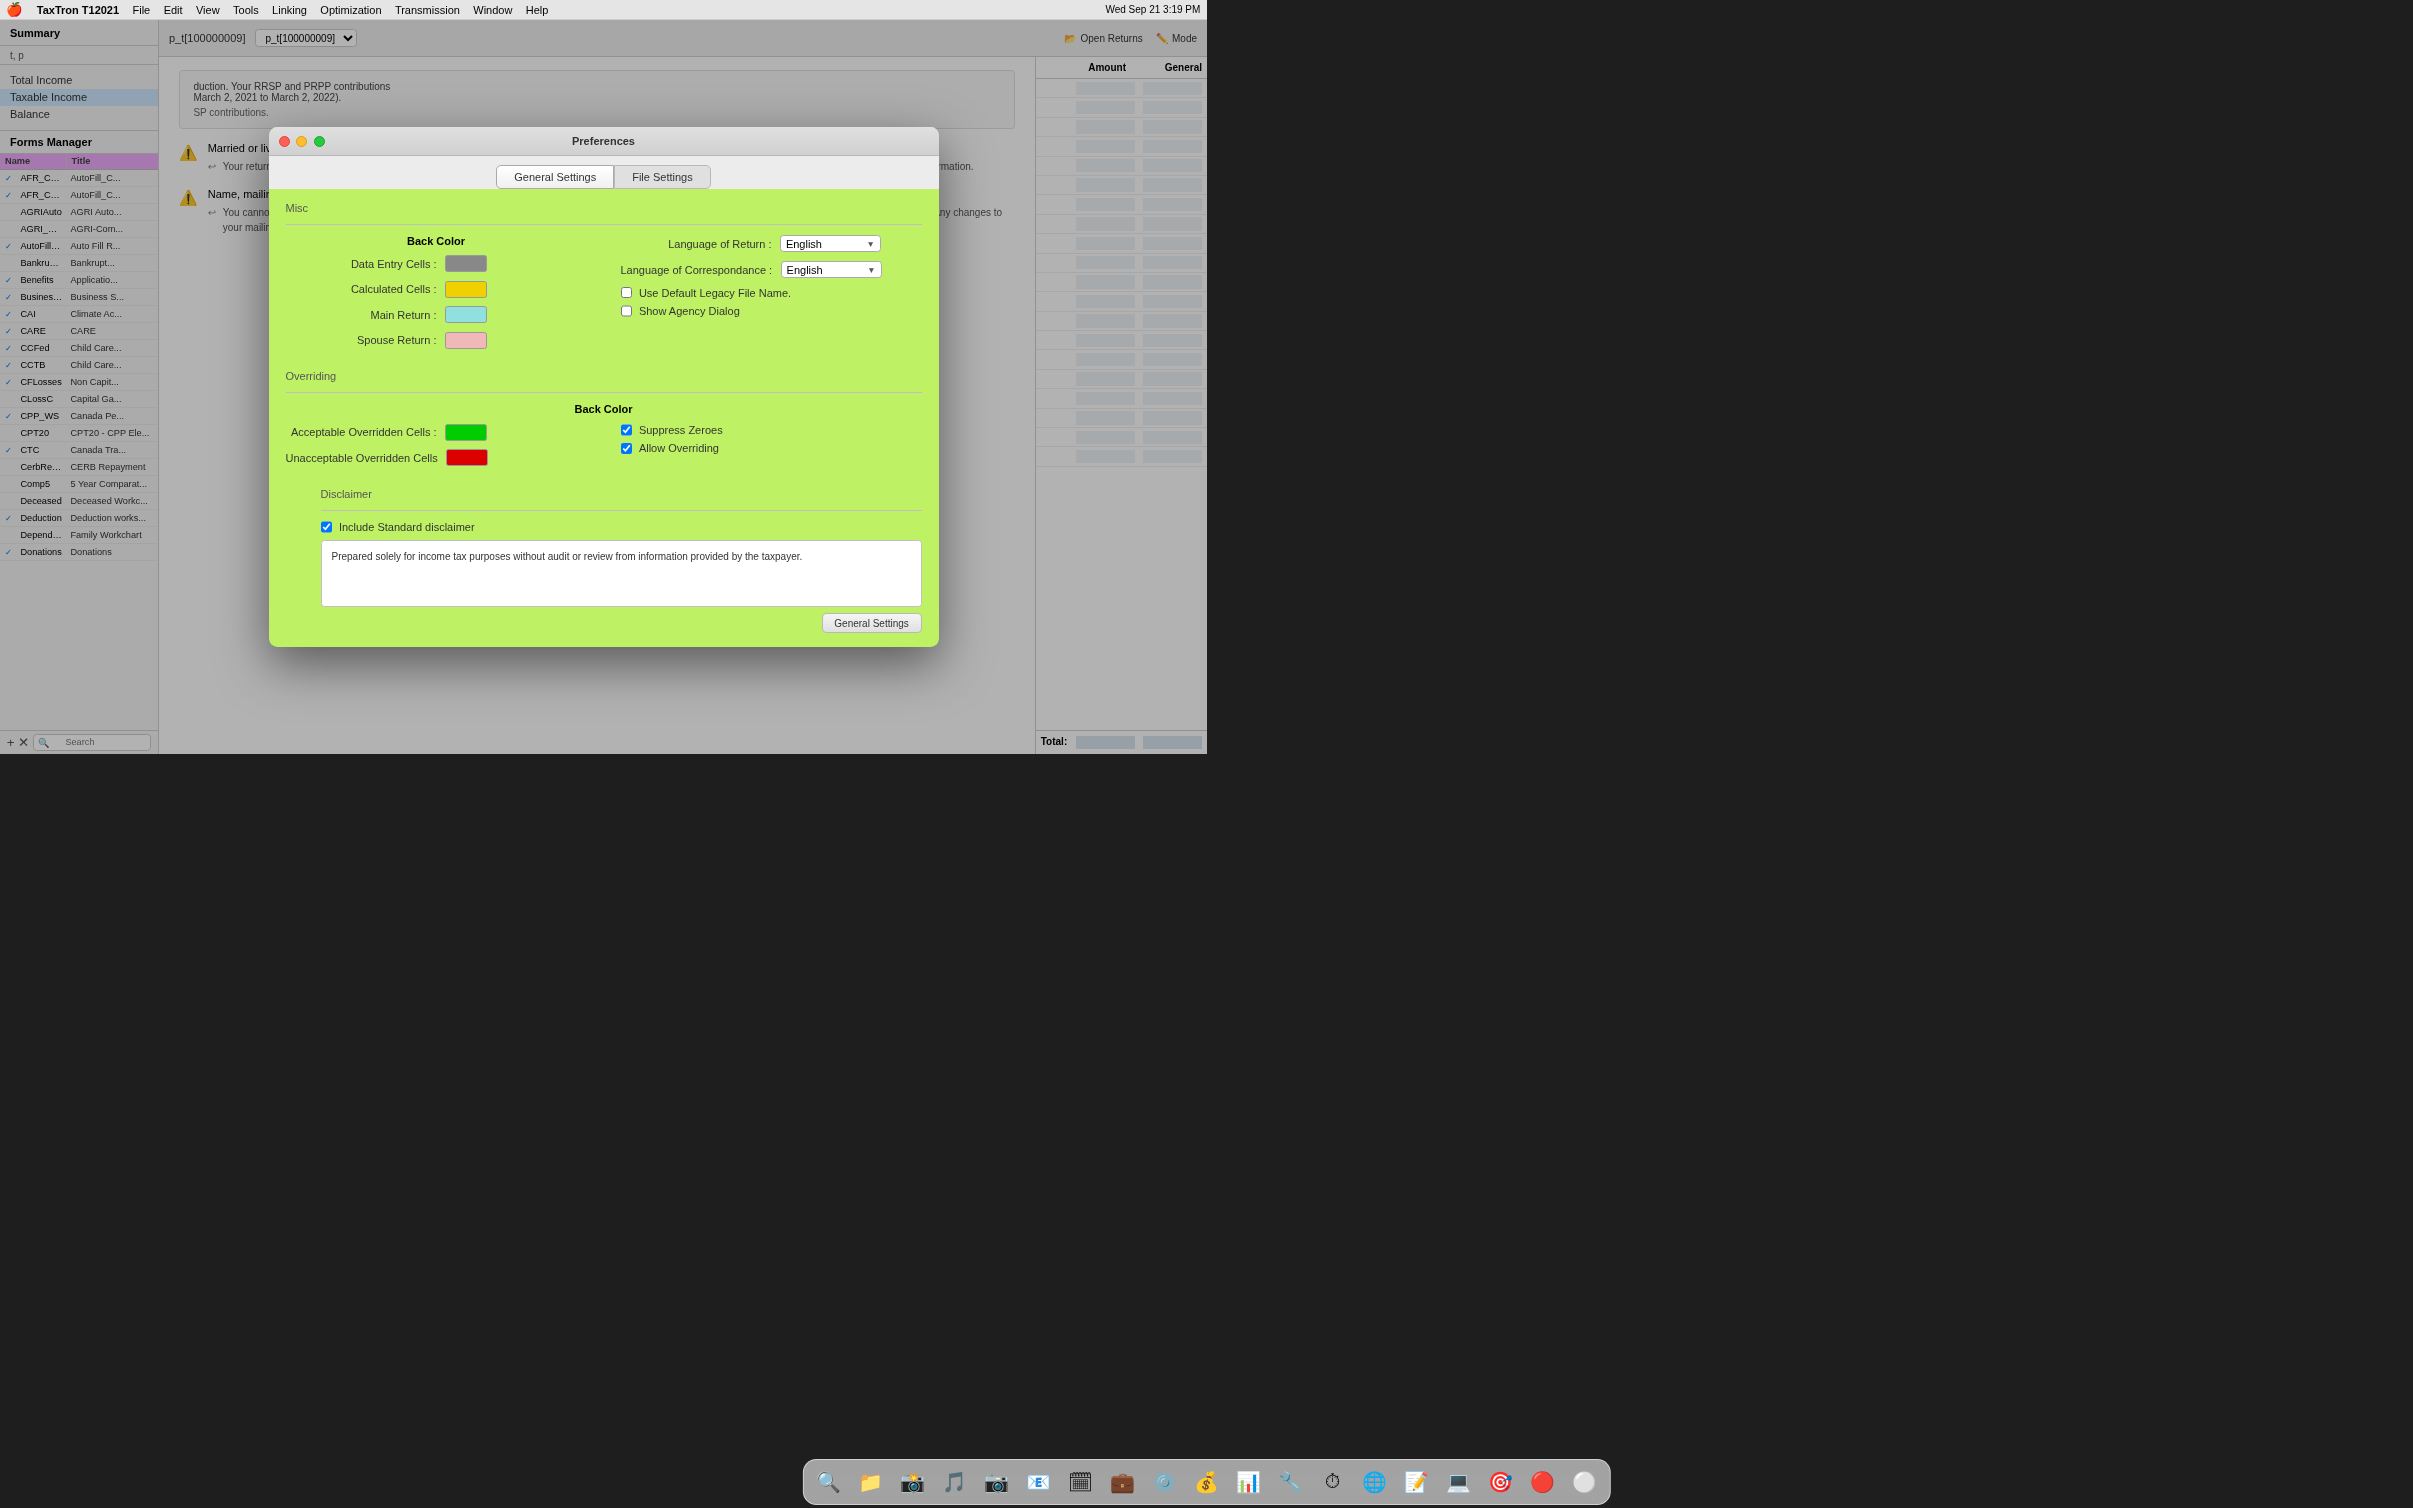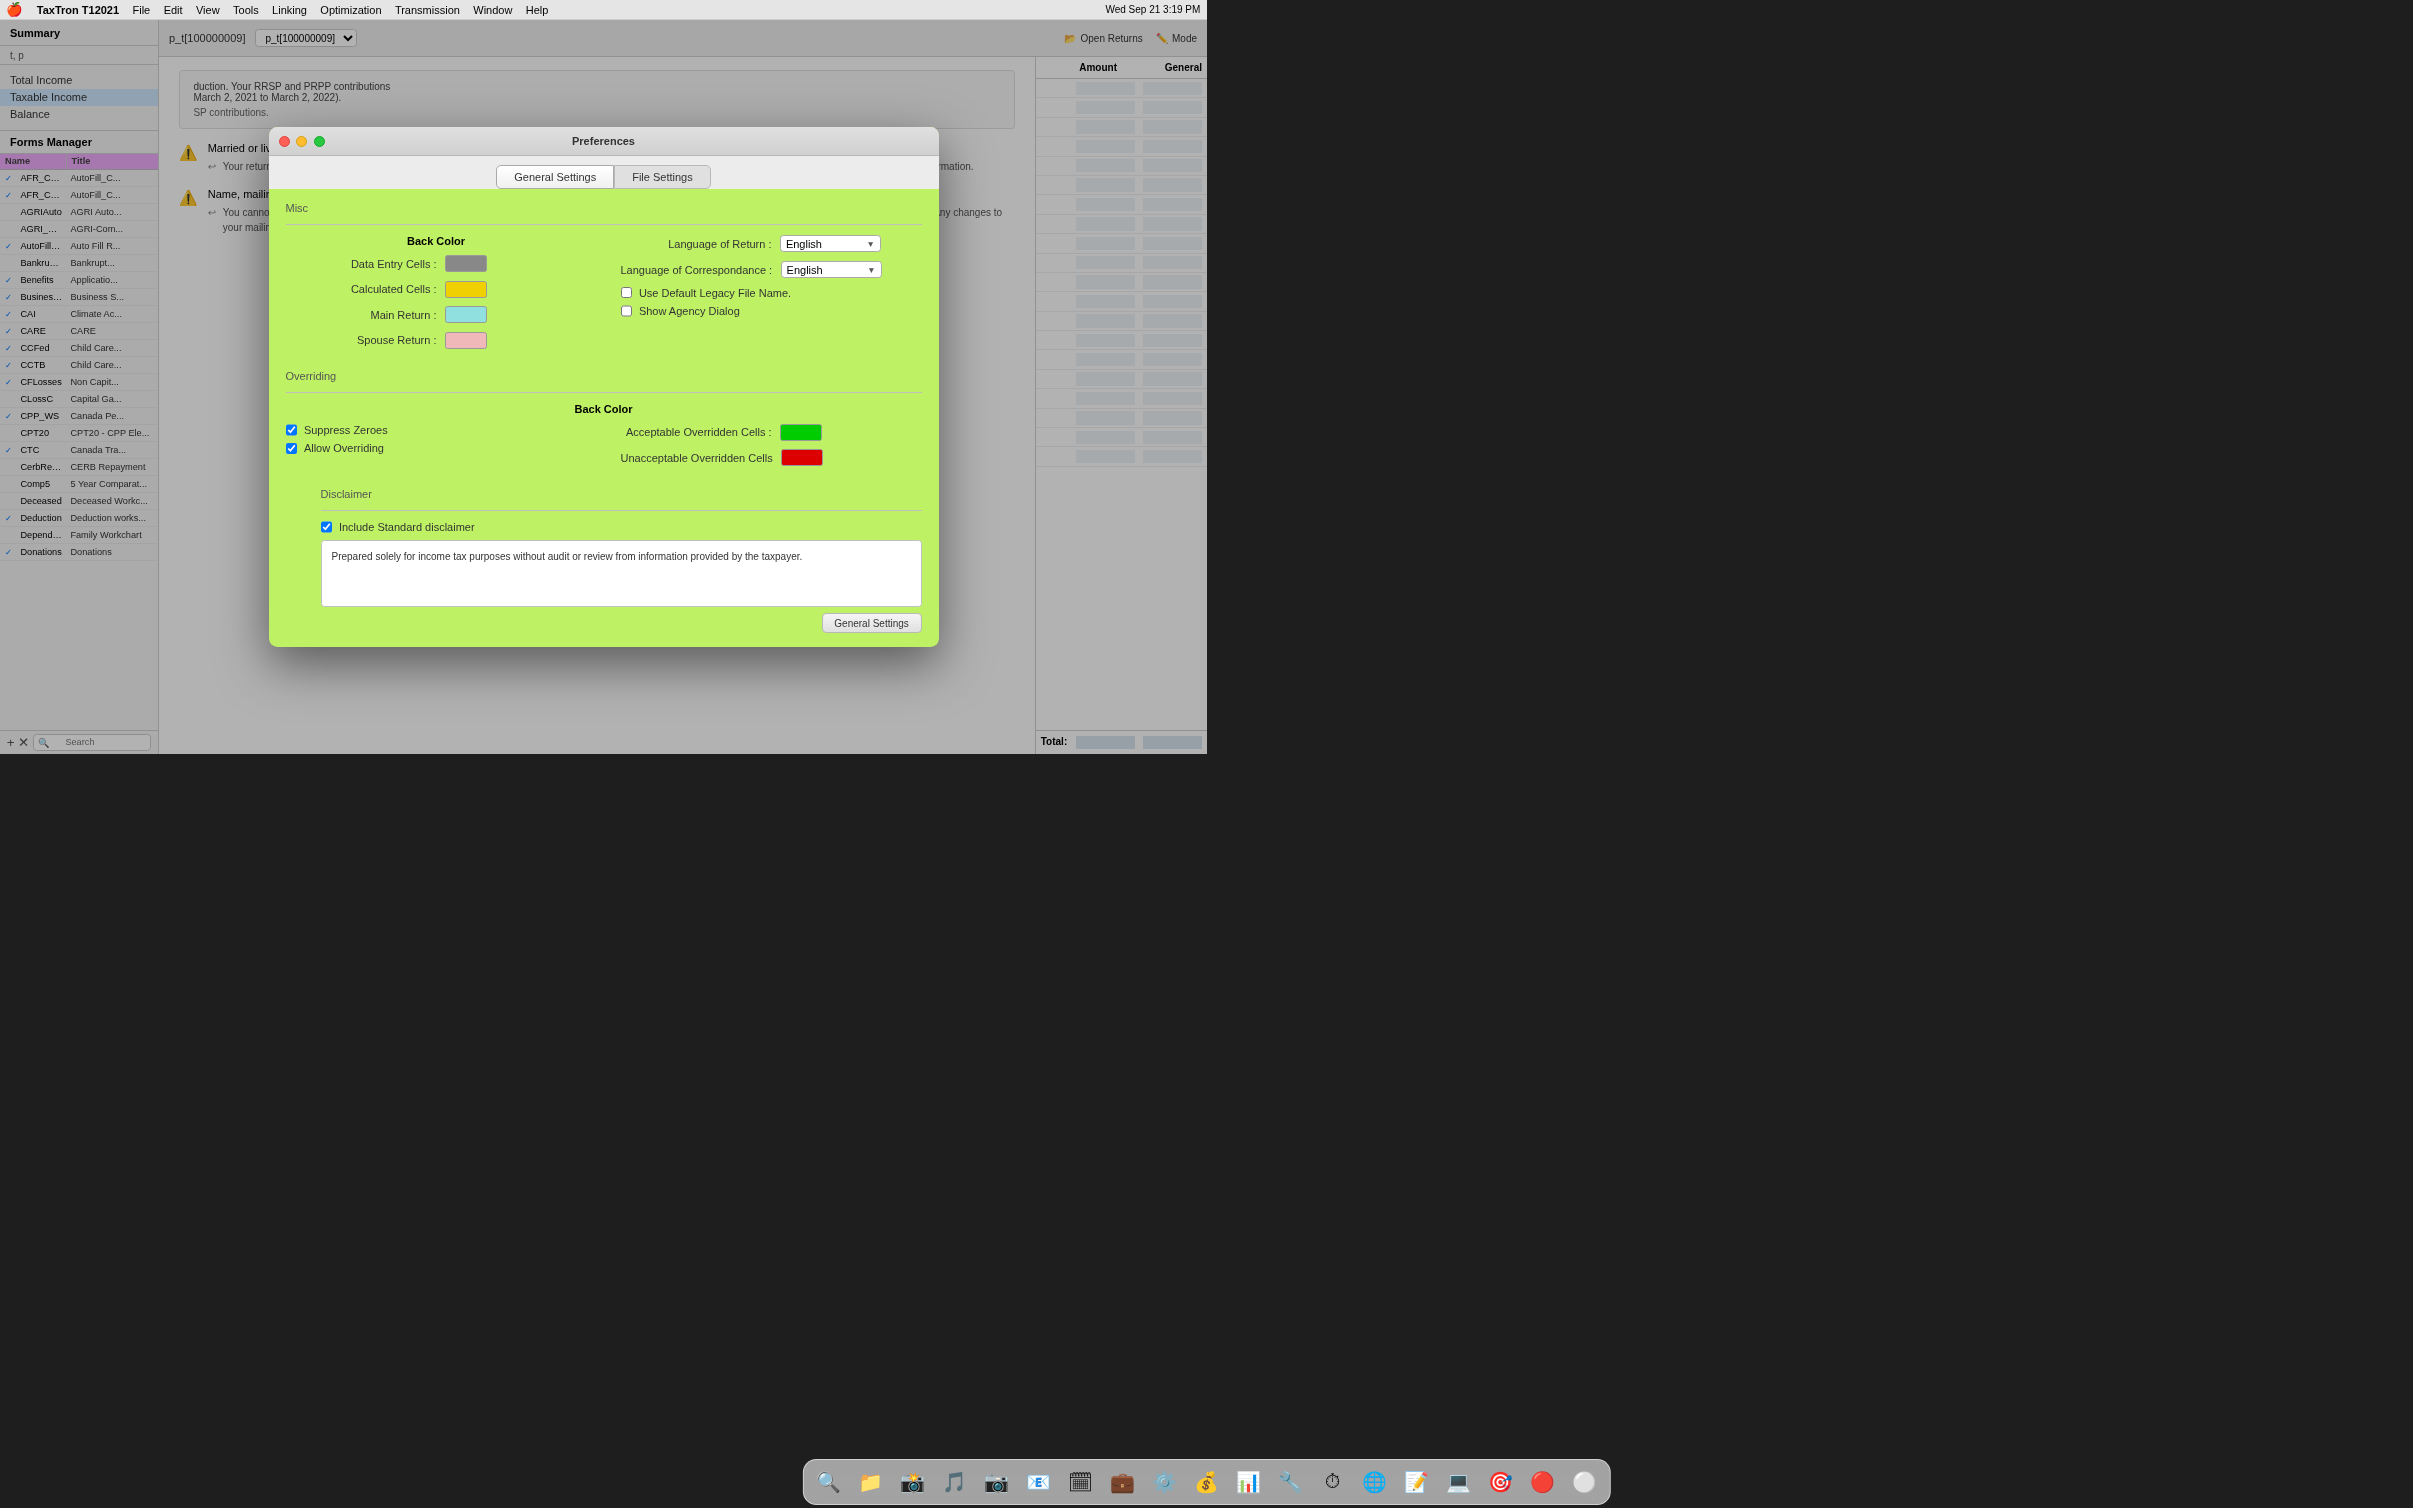--- a/index.html
+++ b/index.html
@@ -195,21 +195,21 @@
       flex-direction: column;
       border-left: 0.8px solid #d0d0d0;
       min-width: 168px;
     }
     .amount-header {
       display: flex;
       border-bottom: 0.8px solid #d0d0d0;
       padding: 5px;
       font-weight: 600;
       font-size: 10px;
-      gap: 26px;
+      gap: 17px;
       justify-content: flex-end;
     }
     .amount-col { text-align: right; min-width: 59px; }
     .amount-rows { flex: 1; overflow: hidden; }
     .amount-row {
       display: flex;
       justify-content: flex-end;
       padding: 2.5px 5px;
       gap: 8.4px;
       border-bottom: 0.8px solid #f0f0f0;
@@ -783,37 +783,37 @@
             </div>
           </div>
         </div>
 
         <div class="overriding-section">
           <div class="section-label">Overriding</div>
           <hr class="section-divider">
           <div style="font-weight:600;font-size:11px;margin-bottom:8.4px;text-align:center;">Back Color</div>
           <div class="settings-row">
             <div class="settings-col">
+              <div class="setting-item">
+                <span class="setting-label">Acceptable Overridden Cells :</span>
+                <div class="color-swatch" style="background:#00cc00;"></div>
+              </div>
+              <div class="setting-item">
+                <span class="setting-label">Unacceptable Overridden Cells</span>
+                <div class="color-swatch" style="background:#dd0000;"></div>
+              </div>
+            </div>
+            <div class="settings-col">
               <div class="checkbox-item">
                 <input type="checkbox" id="suppress-zeroes" checked="" style="">
                 <label for="suppress-zeroes">Suppress Zeroes</label>
               </div>
               <div class="checkbox-item">
                 <input type="checkbox" id="allow-overriding" checked="" style="">
                 <label for="allow-overriding">Allow Overriding</label>
-              </div>
-            </div>
-            <div class="settings-col">
-              <div class="setting-item">
-                <span class="setting-label">Acceptable Overridden Cells :</span>
-                <div class="color-swatch" style="background:#00cc00;"></div>
-              </div>
-              <div class="setting-item">
-                <span class="setting-label">Unacceptable Overridden Cells</span>
-                <div class="color-swatch" style="background:#dd0000;"></div>
               </div>
             </div>
           </div>
         </div>
 
         <div class="disclaimer-section">
           <div class="section-label">Disclaimer</div>
           <hr class="section-divider">
           <div class="checkbox-item">
             <input type="checkbox" id="include-standard" checked="" style="">

